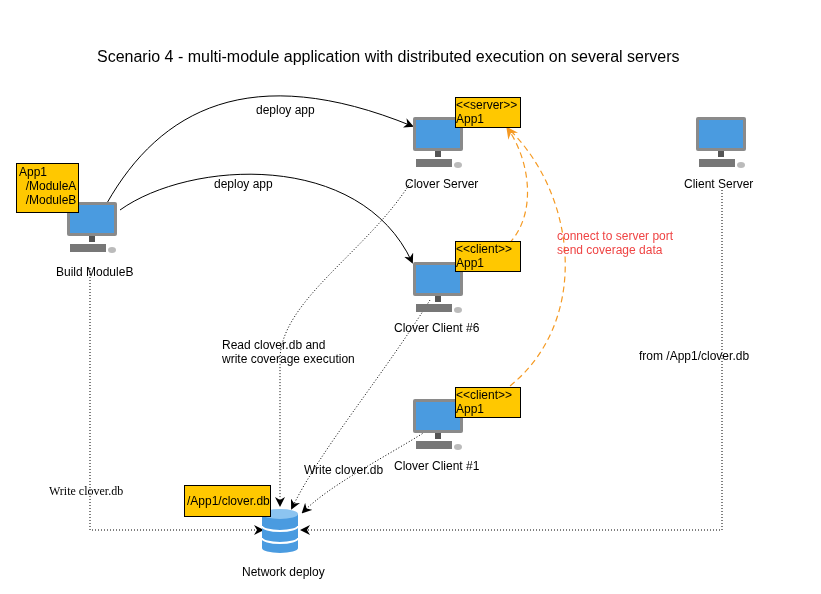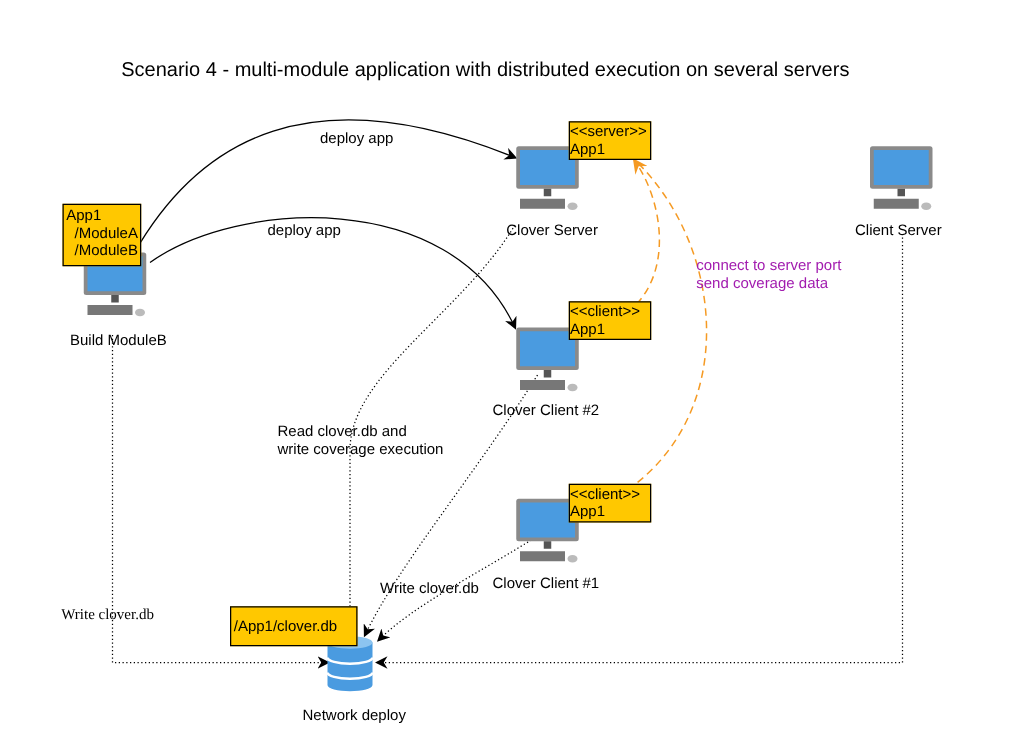--- a/index.html
+++ b/index.html
@@ -1,21 +1,21 @@
 <!DOCTYPE html>
 <html><head>
 <meta charset="utf-8">
 <style>
   html, body { margin:0; padding:0; background:#ffffff; }
   body { width:821px; height:594px; position:relative; overflow:hidden;
          font-family:"Liberation Sans", sans-serif; color:#000; }
   svg.links { position:absolute; left:0; top:0; }
   .title { position:absolute; left:97px; top:9px; font-size:16px; white-space:nowrap;margin-top:39px; }
   .lbl { position:absolute; font-size:12px; white-space:nowrap; text-align:left; line-height:14px; }
-  .orange { color:#a21caf; }
+  .orange { color:#ef4444;margin-top:24px; }
   .note { position:absolute; background:#ffc800; border:1px solid #000; font-size:12px; line-height:14px; box-sizing:border-box; }
   .note.c { }
   .pc { position:absolute; width:56px; height:56px; }
   .db { position:absolute; width:40px; height:46px; }
 </style>
 </head>
 <body>
 
 <svg class="links" width="821" height="594">
   <defs>
@@ -45,21 +45,21 @@
 <div class="pc" style="left:64px;top:200px;">
   <svg width="56" height="56">
       <rect x="3" y="2" width="50" height="34" rx="2" fill="#8a8a8a"></rect>
       <rect x="6" y="5" width="44" height="28" fill="#4a9be0"></rect>
       <rect x="25" y="36" width="6" height="6" fill="#555"></rect>
       <rect x="6" y="44" width="36" height="8" fill="#777"></rect>
       <ellipse cx="48" cy="50" rx="4" ry="3" fill="#bbb"></ellipse>
     </svg>
 </div>
 <div class="lbl" style="left:56px;top:265px;">Build ModuleB</div>
-<div class="note" style="left:16px;top:163px;width:63px;height:50px;padding:1px 2px;white-space:pre;margin-left:34px;"><span>App1</span>
+<div class="note" style="left:16px;top:163px;width:63px;height:50px;padding:1px 2px;white-space:pre;"><span>App1</span>
 <span>  /ModuleA</span>
 <span>  /ModuleB</span></div>
 
 <div class="pc" style="left:410px;top:115px;">
   <svg width="56" height="56">
       <rect x="3" y="2" width="50" height="34" rx="2" fill="#8a8a8a"></rect>
       <rect x="6" y="5" width="44" height="28" fill="#4a9be0"></rect>
       <rect x="25" y="36" width="6" height="6" fill="#555"></rect>
       <rect x="6" y="44" width="36" height="8" fill="#777"></rect>
       <ellipse cx="48" cy="50" rx="4" ry="3" fill="#bbb"></ellipse>
@@ -73,21 +73,21 @@
 
 <div class="pc" style="left:410px;top:260px;">
   <svg width="56" height="56">
       <rect x="3" y="2" width="50" height="34" rx="2" fill="#8a8a8a"></rect>
       <rect x="6" y="5" width="44" height="28" fill="#4a9be0"></rect>
       <rect x="25" y="36" width="6" height="6" fill="#555"></rect>
       <rect x="6" y="44" width="36" height="8" fill="#777"></rect>
       <ellipse cx="48" cy="50" rx="4" ry="3" fill="#bbb"></ellipse>
     </svg>
 </div>
-<div class="lbl" style="left:394px;top:321px;">Clover Client #2</div>
+<div class="lbl" style="left:394px;top:321px;">Clover Client #6</div>
 <div class="note c" style="left:455px;top:241px;width:66px;height:31px;">
     <div>&lt;&lt;client&gt;&gt;</div>
     <div>App1</div>
   </div>
 
 <div class="pc" style="left:410px;top:397px;">
   <svg width="56" height="56">
       <rect x="3" y="2" width="50" height="34" rx="2" fill="#8a8a8a"></rect>
       <rect x="6" y="5" width="44" height="28" fill="#4a9be0"></rect>
       <rect x="25" y="36" width="6" height="6" fill="#555"></rect>
@@ -113,28 +113,29 @@
 <div class="lbl" style="left:684px;top:177px;">Client Server</div>
 
 <div class="db" style="left:260px;top:508px;">
   <svg width="40" height="46">
       <path d="M2,6 v34 a18,5 0 0 0 36,0 v-34" fill="#4a9be0"></path>
       <ellipse cx="20" cy="6" rx="18" ry="5" fill="#8cc4f0"></ellipse>
       <path d="M2,18 a18,5 0 0 0 36,0 M2,30 a18,5 0 0 0 36,0" fill="none" stroke="#fff" stroke-width="2"></path>
     </svg>
 </div>
 <div class="lbl" style="left:242px;top:565px;">Network deploy</div>
-<div class="note" style="left:184px;top:485px;width:102px;height:32px;padding:8px 2px;">/App1/clover.db</div>
+<div class="note" style="left:184px;top:485px;width:87px;height:32px;padding:8px 2px;">/App1/clover.db</div>
 
 <div class="lbl" style="left:256px;top:103px;">deploy app</div>
 <div class="lbl" style="left:214px;top:177px;">deploy app</div>
 <div class="lbl orange" style="left:557px;top:205px;">
     <div>connect to server port</div>
     <div>send coverage data</div>
   </div>
 <div class="lbl" style="left:222px;top:338px;">
     <div>Read clover.db and</div>
     <div>write coverage execution</div>
   </div>
 <div class="lbl" style="left:304px;top:463px;">Write clover.db</div>
 <div class="lbl" style="left:49px;top:484px;font-family:Liberation Serif, serif;">Write clover.db</div>
 <div class="lbl" style="left:639px;top:349px;">
+    <div>from /App1/clover.db</div>
   </div>
 
 </body></html>

